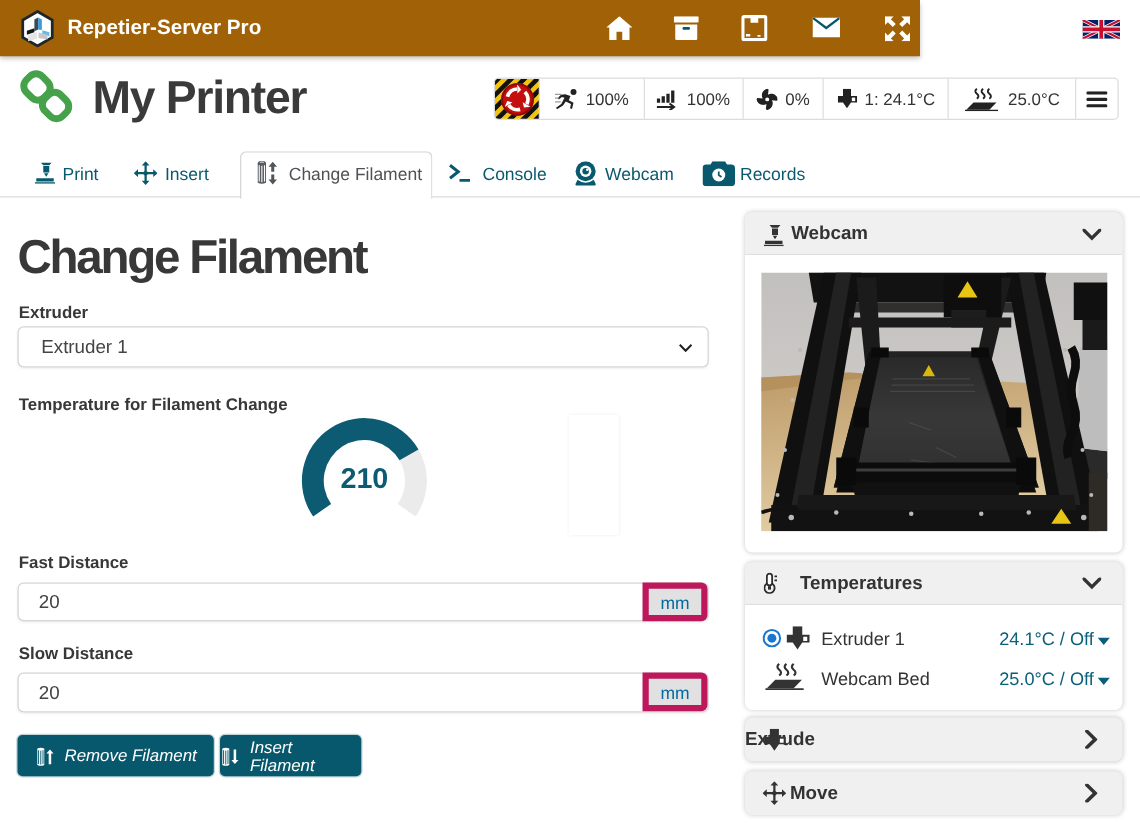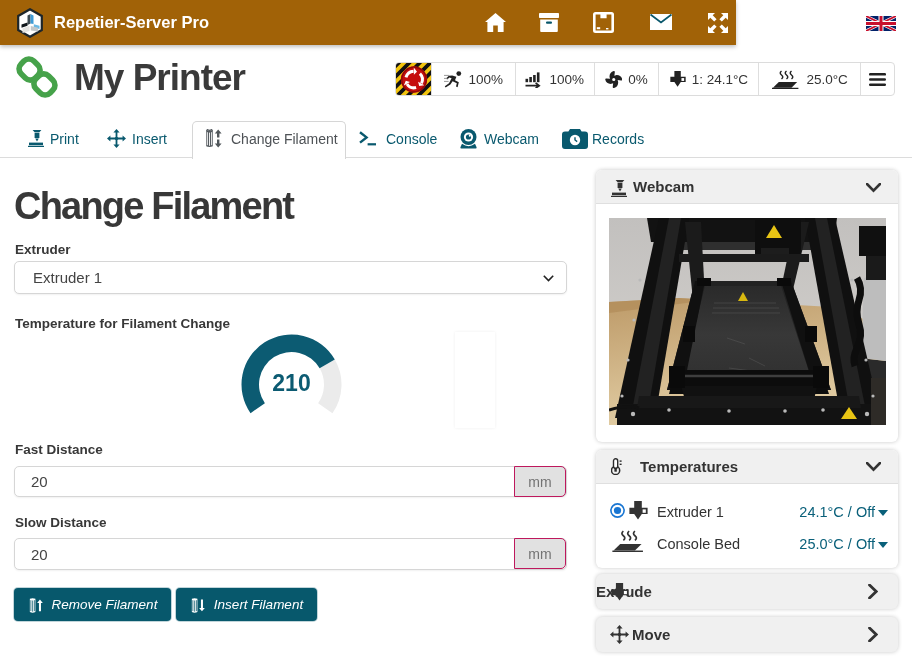--- a/index.html
+++ b/index.html
@@ -34,22 +34,22 @@
 
   
   #h2title { position:absolute; left:14px; top:185px; font-size:38px; font-weight:700;
     color:#383838; letter-spacing:-1.8px; }
   .flabel { position:absolute; left:15px; font-size:13.5px; font-weight:700; color:#383838; }
   .inputbox { position:absolute; left:14px; width:553px; height:31px;
     border:1px solid #d6d6d6; border-radius:5px; background:#fff;
     box-shadow:0 1px 2px rgba(0,0,0,0.06); display:flex; align-items:center;
     font-size:15px; color:#444; }
   .addon { position:absolute; right:0; top:-1px; width:52px; height:31px;
-    background:#e1e1e1; border:1px solid #be185d; border-radius:0 5px 5px 0;
-    display:flex; align-items:center; justify-content:center; color:#737373; font-size:14px; }
+    background:#e1e1e1; border:5px solid #be185d; border-radius:0 5px 5px 0;
+    display:flex; align-items:center; justify-content:center; color:#0369a1; font-size:14px; }
   .btn { position:absolute; top:588px; height:33px; background:#07586C; color:#fff;
     border-radius:4px; font-size:13.5px; display:flex; align-items:center;
     justify-content:center; gap:8px; box-shadow:0 0 0 1px rgba(7,88,108,0.25);font-style:italic; }
 
   
   .card { position:absolute; left:596px; width:302px; background:#fff;
     border-radius:6px; box-shadow:0 0 4px rgba(0,0,0,0.22); }
   .cardhead { height:34px; background:#f0f0f0; border-bottom:1px solid #dfdfdf;
     border-radius:6px 6px 0 0; display:flex; align-items:center;
     font-size:15px; font-weight:700; color:#333; }
@@ -310,21 +310,21 @@
 <div class="btn" style="left:14px;width:157px">
   <svg width="16" height="17" viewBox="0 0 19 19" style="margin-top:1px">
     <path d="M2.2 1.6 Q5.5 0.2 8.8 1.6 V17.2 Q5.5 18.8 2.2 17.2 Z" fill="#fff"></path>
     <g stroke="#07586C" stroke-width="0.9" fill="none">
         <path d="M3.4 3.2 V16.2 M5.5 3.6 V16.8 M7.6 3.2 V16.2"></path>
       </g>
     <path d="M14.2 2.4 L17.6 6.4 H15.4 V16.4 H13 V6.4 H10.8 Z" fill="#fff"></path>
   </svg>
   <span>Remove Filament</span>
 </div>
-<div class="btn" style="left:176px;width:141px">
+<div class="btn" style="left:176px;width:113px">
   <svg width="16" height="17" viewBox="0 0 19 19" style="margin-top:1px">
     <path d="M2.2 1.6 Q5.5 0.2 8.8 1.6 V17.2 Q5.5 18.8 2.2 17.2 Z" fill="#fff"></path>
     <g stroke="#07586C" stroke-width="0.9" fill="none">
         <path d="M3.4 3.2 V16.2 M5.5 3.6 V16.8 M7.6 3.2 V16.2"></path>
       </g>
     <path d="M14.2 16.4 L10.8 12.4 H13 V2.4 H15.4 V12.4 H17.6 Z" fill="#fff"></path>
   </svg>
   <span>Insert Filament</span>
 </div>
 
@@ -480,21 +480,21 @@
 
 <svg class="abs" style="left:608px;top:530px" width="40" height="22" viewBox="0 0 29 19">
   <g fill="none" stroke="#333" stroke-width="1.5">
     <path d="M10.5 1 q-2.5 2 0 4 q2.5 2 0 4"></path>
     <path d="M15.5 1 q-2.5 2 0 4 q2.5 2 0 4"></path>
     <path d="M20.5 1 q-2.5 2 0 4 q2.5 2 0 4"></path>
   </g>
   <path d="M7.8 12 H26.2 L20.5 17.8 H2 Z" fill="#333"></path>
   <path d="M27.4 18.4 H1" stroke="#333" stroke-width="1.3"></path>
 </svg>
-<div class="abs" style="left:657px;top:536px;font-size:14.5px;color:#333">Console Bed</div>
+<div class="abs" style="left:657px;top:536px;font-size:14.5px;color:#333">Webcam Bed</div>
 <div class="abs tempval" style="top:536px;right:37px">25.0°C / Off</div>
 <svg class="abs" style="left:878px;top:542px" width="10" height="6" viewBox="0 0 10 6">
     <path d="M0 0 H10 L5 6 Z" fill="#0A607A"></path>
   </svg>
 <div class="bar" style="top:574px">
     <span style="">Extrude</span>
   </div>
 <svg class="abs" style="left:611px;top:583px" width="18" height="18" viewBox="0 0 19 19">
   <path fill="#333" d="M5.2 0 H12.8 V6.8 H18.6 V13 H12.8 L9 18.6 L5.2 13 H0.4 V6.8 H5.2 Z"></path>
     <rect x="13.6" y="8.4" width="3.2" height="3.4" fill="#fff"></rect>

